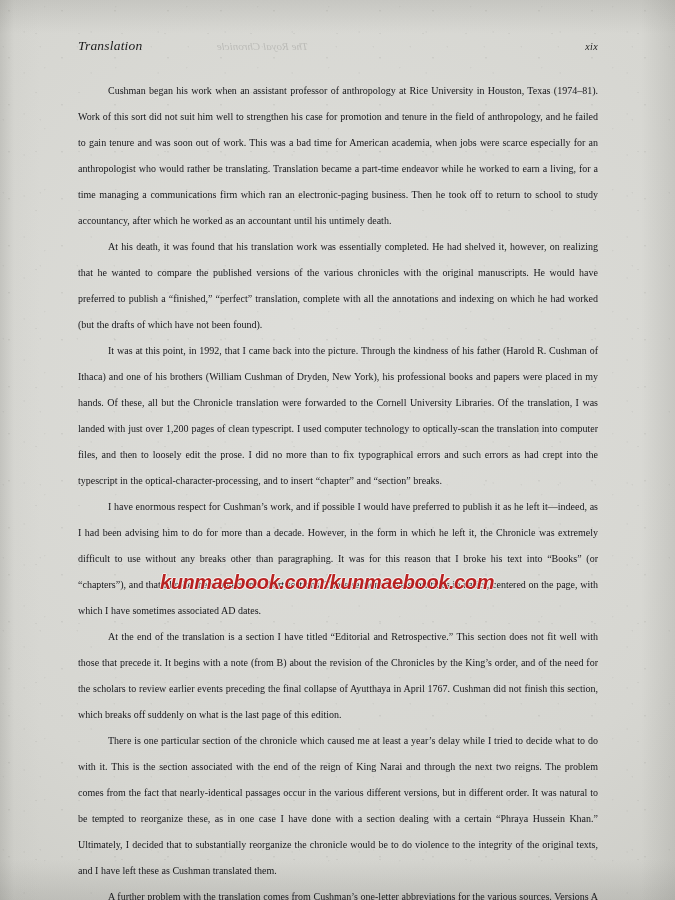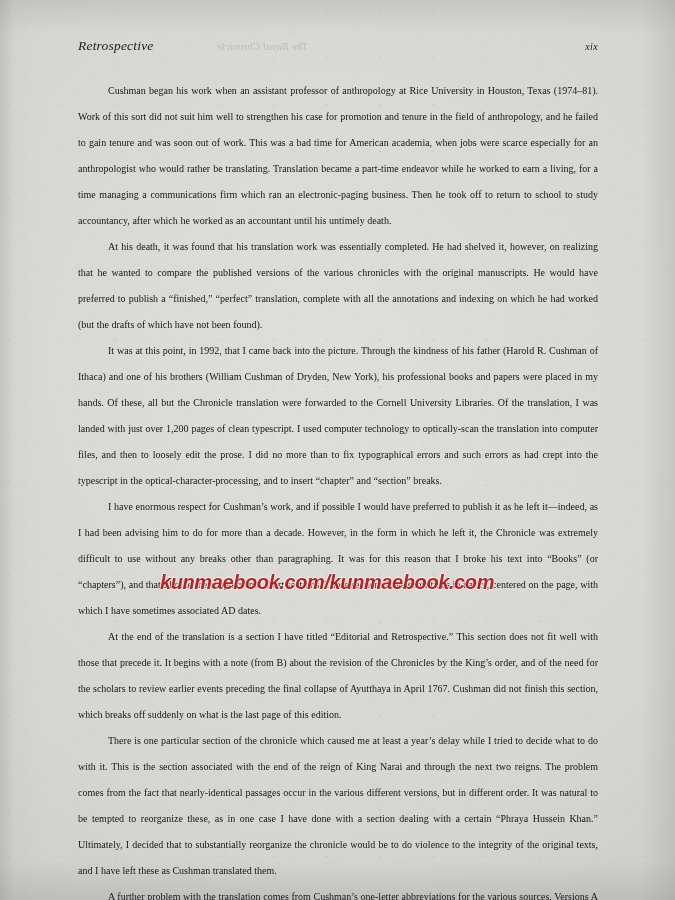--- a/index.html
+++ b/index.html
@@ -125,21 +125,21 @@
 <body>
 
 <div id="page">
   <div id="paper"></div>
 
   <div id="bleed">The Royal Chronicle</div>
 
   <div id="textblock">
 
     <div class="running-head">
-      <span class="rh-title">Retrospective</span>
+      <span class="rh-title">Translation</span>
       <span class="rh-folio">xix</span>
     </div>
 
     <p class="body">Cushman began his work when an assistant professor of anthropology at Rice University in Houston, Texas (1974–81). Work of this sort did not suit him well to strengthen his case for promotion and tenure in the field of anthropology, and he failed to gain tenure and was soon out of work. This was a bad time for American academia, when jobs were scarce especially for an anthropologist who would rather be translating. Translation became a part-time endeavor while he worked to earn a living, for a time managing a communications firm which ran an electronic-paging business. Then he took off to return to school to study accountancy, after which he worked as an accountant until his untimely death.</p>
     <p class="body">At his death, it was found that his translation work was essentially completed. He had shelved it, however, on realizing that he wanted to compare the published versions of the various chronicles with the original manuscripts. He would have preferred to publish a “finished,” “perfect” translation, complete with all the annotations and indexing on which he had worked (but the drafts of which have not been found).</p>
     <p class="body">It was at this point, in 1992, that I came back into the picture. Through the kindness of his father (Harold R. Cushman of Ithaca) and one of his brothers (William Cushman of Dryden, New York), his professional books and papers were placed in my hands. Of these, all but the Chronicle translation were forwarded to the Cornell University Libraries. Of the translation, I was landed with just over 1,200 pages of clean typescript. I used computer technology to optically-scan the translation into computer files, and then to loosely edit the prose. I did no more than to fix typographical errors and such errors as had crept into the typescript in the optical-character-processing, and to insert “chapter” and “section” breaks.</p>
     <p class="body">I have enormous respect for Cushman’s work, and if possible I would have preferred to publish it as he left it—indeed, as I had been advising him to do for more than a decade. However, in the form in which he left it, the Chronicle was extremely difficult to use without any breaks other than paragraphing. It was for this reason that I broke his text into “Books” (or “chapters”), and that I broke the chapters into short sections. Those sections have short titles in italics, centered on the page, with which I have sometimes associated AD dates.</p>
     <p class="body">At the end of the translation is a section I have titled “Editorial and Retrospective.” This section does not fit well with those that precede it. It begins with a note (from B) about the revision of the Chronicles by the King’s order, and of the need for the scholars to review earlier events preceding the final collapse of Ayutthaya in April 1767. Cushman did not finish this section, which breaks off suddenly on what is the last page of this edition.</p>
     <p class="body">There is one particular section of the chronicle which caused me at least a year’s delay while I tried to decide what to do with it. This is the section associated with the end of the reign of King Narai and through the next two reigns. The problem comes from the fact that nearly-identical passages occur in the various different versions, but in different order. It was natural to be tempted to reorganize these, as in one case I have done with a section dealing with a certain “Phraya Hussein Khan.” Ultimately, I decided that to substantially reorganize the chronicle would be to do violence to the integrity of the original texts, and I have left these as Cushman translated them.</p>
     <p class="body">A further problem with the translation comes from Cushman’s one-letter abbreviations for the various sources. Versions A (“Luang Prasœt”) through G (“Thonburi Fragment”) cause no particular difficulties. However, Cushman also refers to several other versions by letter (e.g., “K,” “B2,” “B1,” “E1”), and these are nowhere accounted for in Cushman’s notes and papers. My best guess is that the versions denominated by a combination of letters and numerals (e.g. “B2”) are in fact references to the manuscript versions. But I have no information about “K.”</p>

